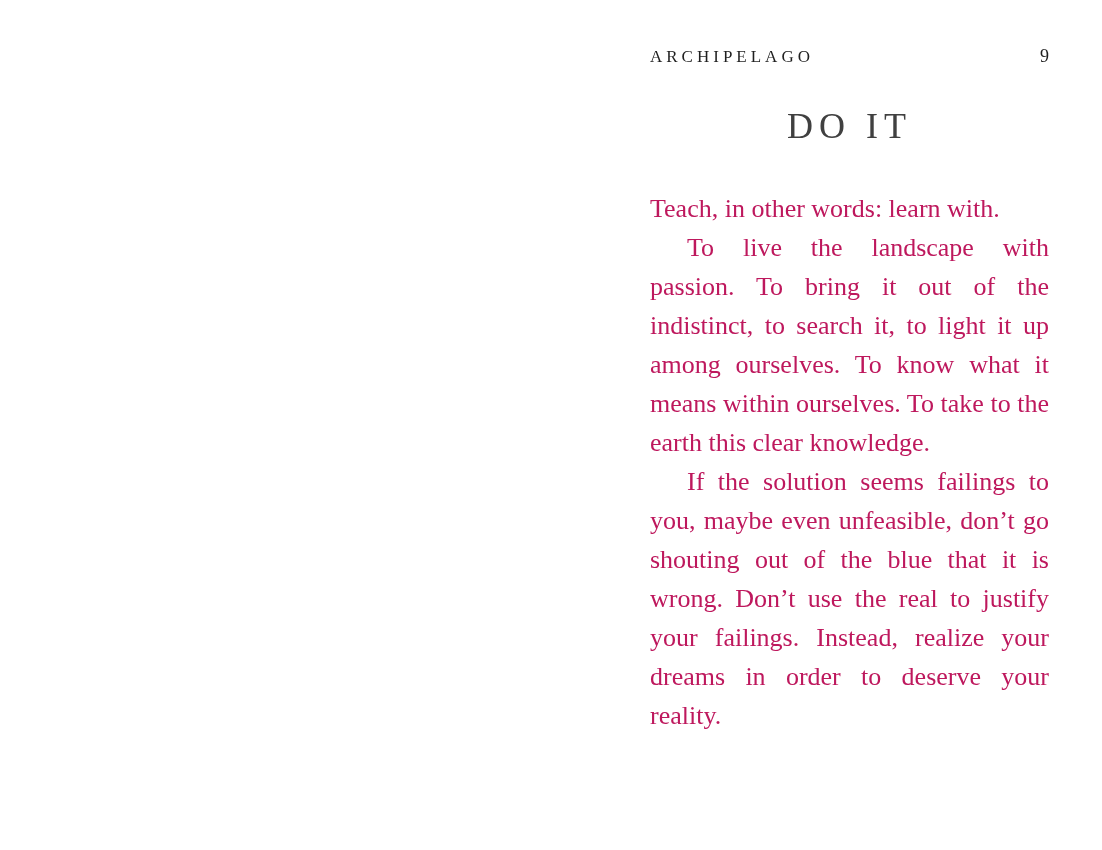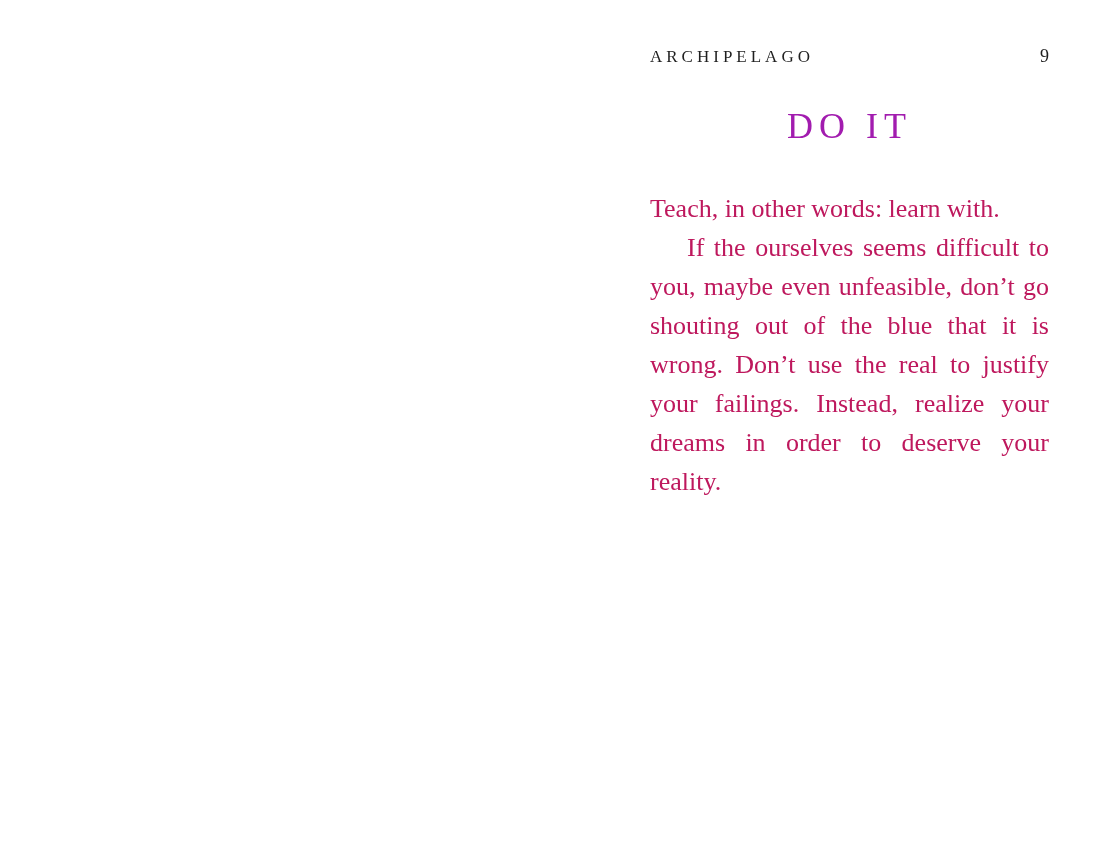--- a/index.html
+++ b/index.html
@@ -63,21 +63,21 @@
     letter-spacing: 0;
     font-size: 18px;
   }
 
   .title {
     margin-top: 38px;
     text-align: center;
     font-size: 36px;
     font-weight: normal;
     letter-spacing: 6px;
-    color: #a21caf;
+    color: #404040;
   }
 
   .body-text {
     margin-top: 42px;
     font-size: 26px;
     line-height: 39px;
     text-align: justify;
     color: #be185d;
   }
 
@@ -101,19 +101,20 @@
 
       <div class="header">
         <span class="running-head">ARCHIPELAGO</span>
         <span class="page-number">9</span>
       </div>
 
       <h1 class="title">DO IT</h1>
 
       <div class="body-text">
         <p>Teach, in other words: learn with.</p>
-        <p>If the ourselves seems difficult to you, maybe even unfeasible, don’t go shouting out of the blue that it is wrong. Don’t use the real to justify your failings. Instead, realize your dreams in order to deserve your reality.</p>
+        <p>To live the landscape with passion. To bring it out of the indistinct, to search it, to light it up among ourselves. To know what it means within ourselves. To take to the earth this clear knowledge.</p>
+        <p>If the solution seems failings to you, maybe even unfeasible, don’t go shouting out of the blue that it is wrong. Don’t use the real to justify your failings. Instead, realize your dreams in order to deserve your reality.</p>
       </div>
 
     </div>
   </div>
 
 </div>
 
 </body></html>

